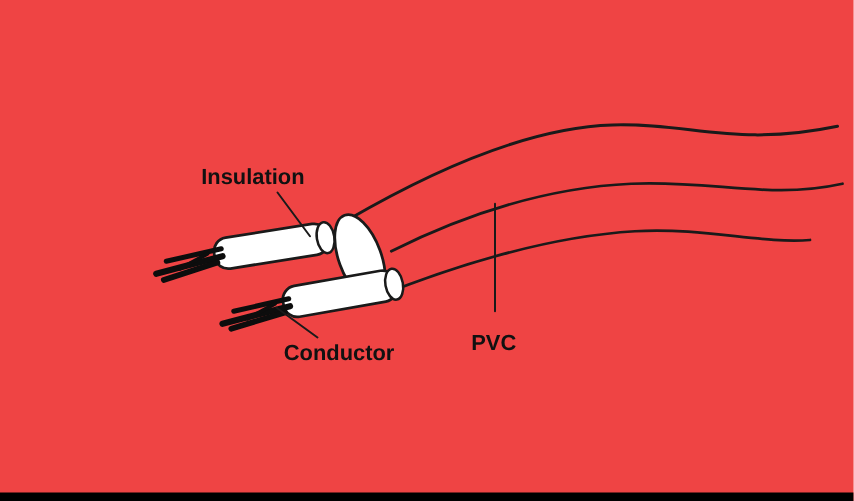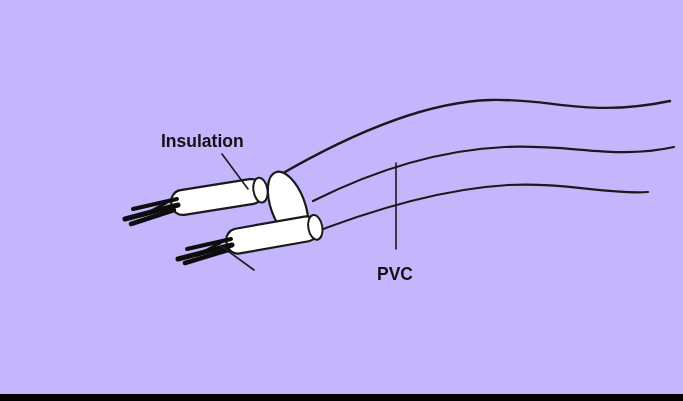--- a/index.html
+++ b/index.html
@@ -5,21 +5,21 @@
   html, body {
     margin: 0;
     padding: 0;
     background: #ffffff;
     font-family: "Liberation Sans", sans-serif;
   }
   .stage {
     position: relative;
     width: 683px;
     height: 401px;
-    background: #c4b5fd;
+    background: #ef4444;
     overflow: hidden;
   }
   .stage svg {
     position: absolute;
     inset: 0;
     display: block;
   }
   .diagram-label {
     position: absolute;
     font-size: 17.5px;
@@ -77,17 +77,18 @@
       <line x1="220" y1="243" x2="198" y2="255" stroke-width="3"></line>
     </g>
 
     <line x1="222" y1="154" x2="248" y2="189" stroke="#1a1a1a" stroke-width="1.6"></line>
     <line x1="254" y1="270" x2="221" y2="246" stroke="#1a1a1a" stroke-width="1.6"></line>
     <line x1="396" y1="249" x2="396" y2="163" stroke="#1a1a1a" stroke-width="1.6"></line>
   </svg>
 
   <div class="diagram-label label-insulation">Insulation</div>
 
+  <div class="diagram-label label-conductor">Conductor</div>
 
   <div class="diagram-label label-pvc">PVC</div>
 
   <div class="bottom-bar"></div>
 </div>
 
 </body></html>

